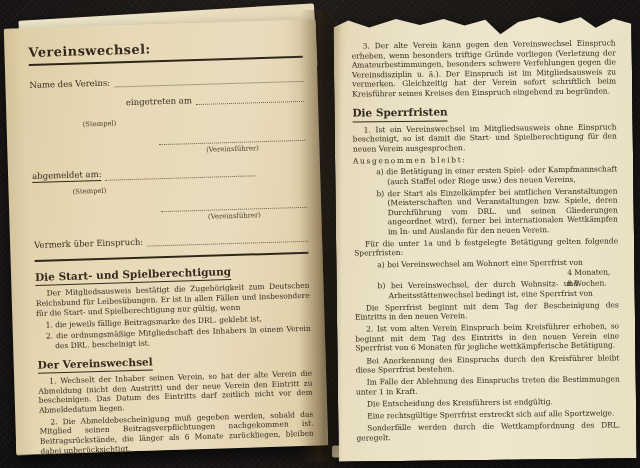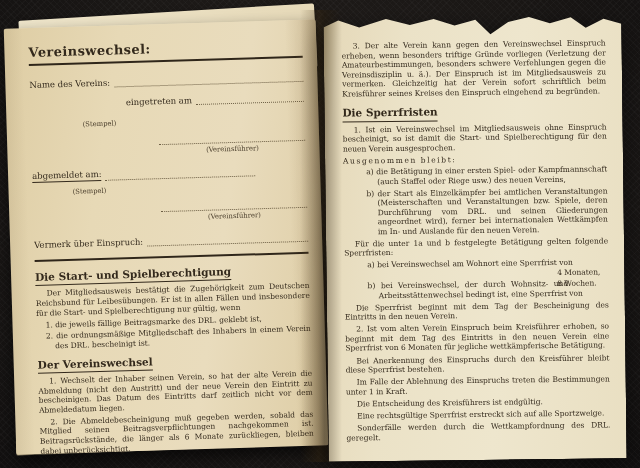--- a/index.html
+++ b/index.html
@@ -34,21 +34,21 @@
     transform:rotate(-1.7deg);border-radius:2px;
     background:linear-gradient(100deg,#decda4 0%,#e7d9b6 30%,#e9dcbd 65%,#ddcca4 100%);
     box-shadow:0 8px 16px rgba(0,0,0,.65);
     padding:14px 14px 8px 24px;box-sizing:border-box;
   }
   .page-left::after{
     content:"";position:absolute;inset:0;pointer-events:none;border-radius:2px;
     background:linear-gradient(to right, rgba(60,40,10,.08) 0%, transparent 6%, transparent 90%, rgba(110,80,40,.22) 100%);
   }
   
-  .page-right-wrap{position:absolute;left:326px;top:14px;filter:drop-shadow(0 7px 12px rgba(0,0,0,.6));}
+  .page-right-wrap{position:absolute;left:336px;top:14px;filter:drop-shadow(0 7px 12px rgba(0,0,0,.6));}
   .page-right{
     width:298px;height:446px;transform:rotate(-0.7deg);
     background:linear-gradient(95deg,#d7c69c 0%,#e6dabb 5%,#ebe2c7 25%,#eee6cd 60%,#e9dfc2 100%);
     clip-path:polygon(0 2.6%,5% 1.1%,12% 2.7%,21% 0.9%,29% 2.3%,37% 1.0%,44% 2.5%,51% 1.3%,56% 4.6%,62% 1.9%,69% 0.8%,76% 2.3%,83% 1.0%,88% 3.4%,94% 1.4%,100% 2.6%,100% 100%,0 100%);
     padding:26px 16px 6px 18px;box-sizing:border-box;
   }
   
   .gutter-shadow{
     position:absolute;left:300px;top:10px;width:42px;height:452px;pointer-events:none;
     background:linear-gradient(to right, transparent 0%, rgba(70,50,20,.30) 45%, rgba(40,28,10,.38) 58%, transparent 100%);

